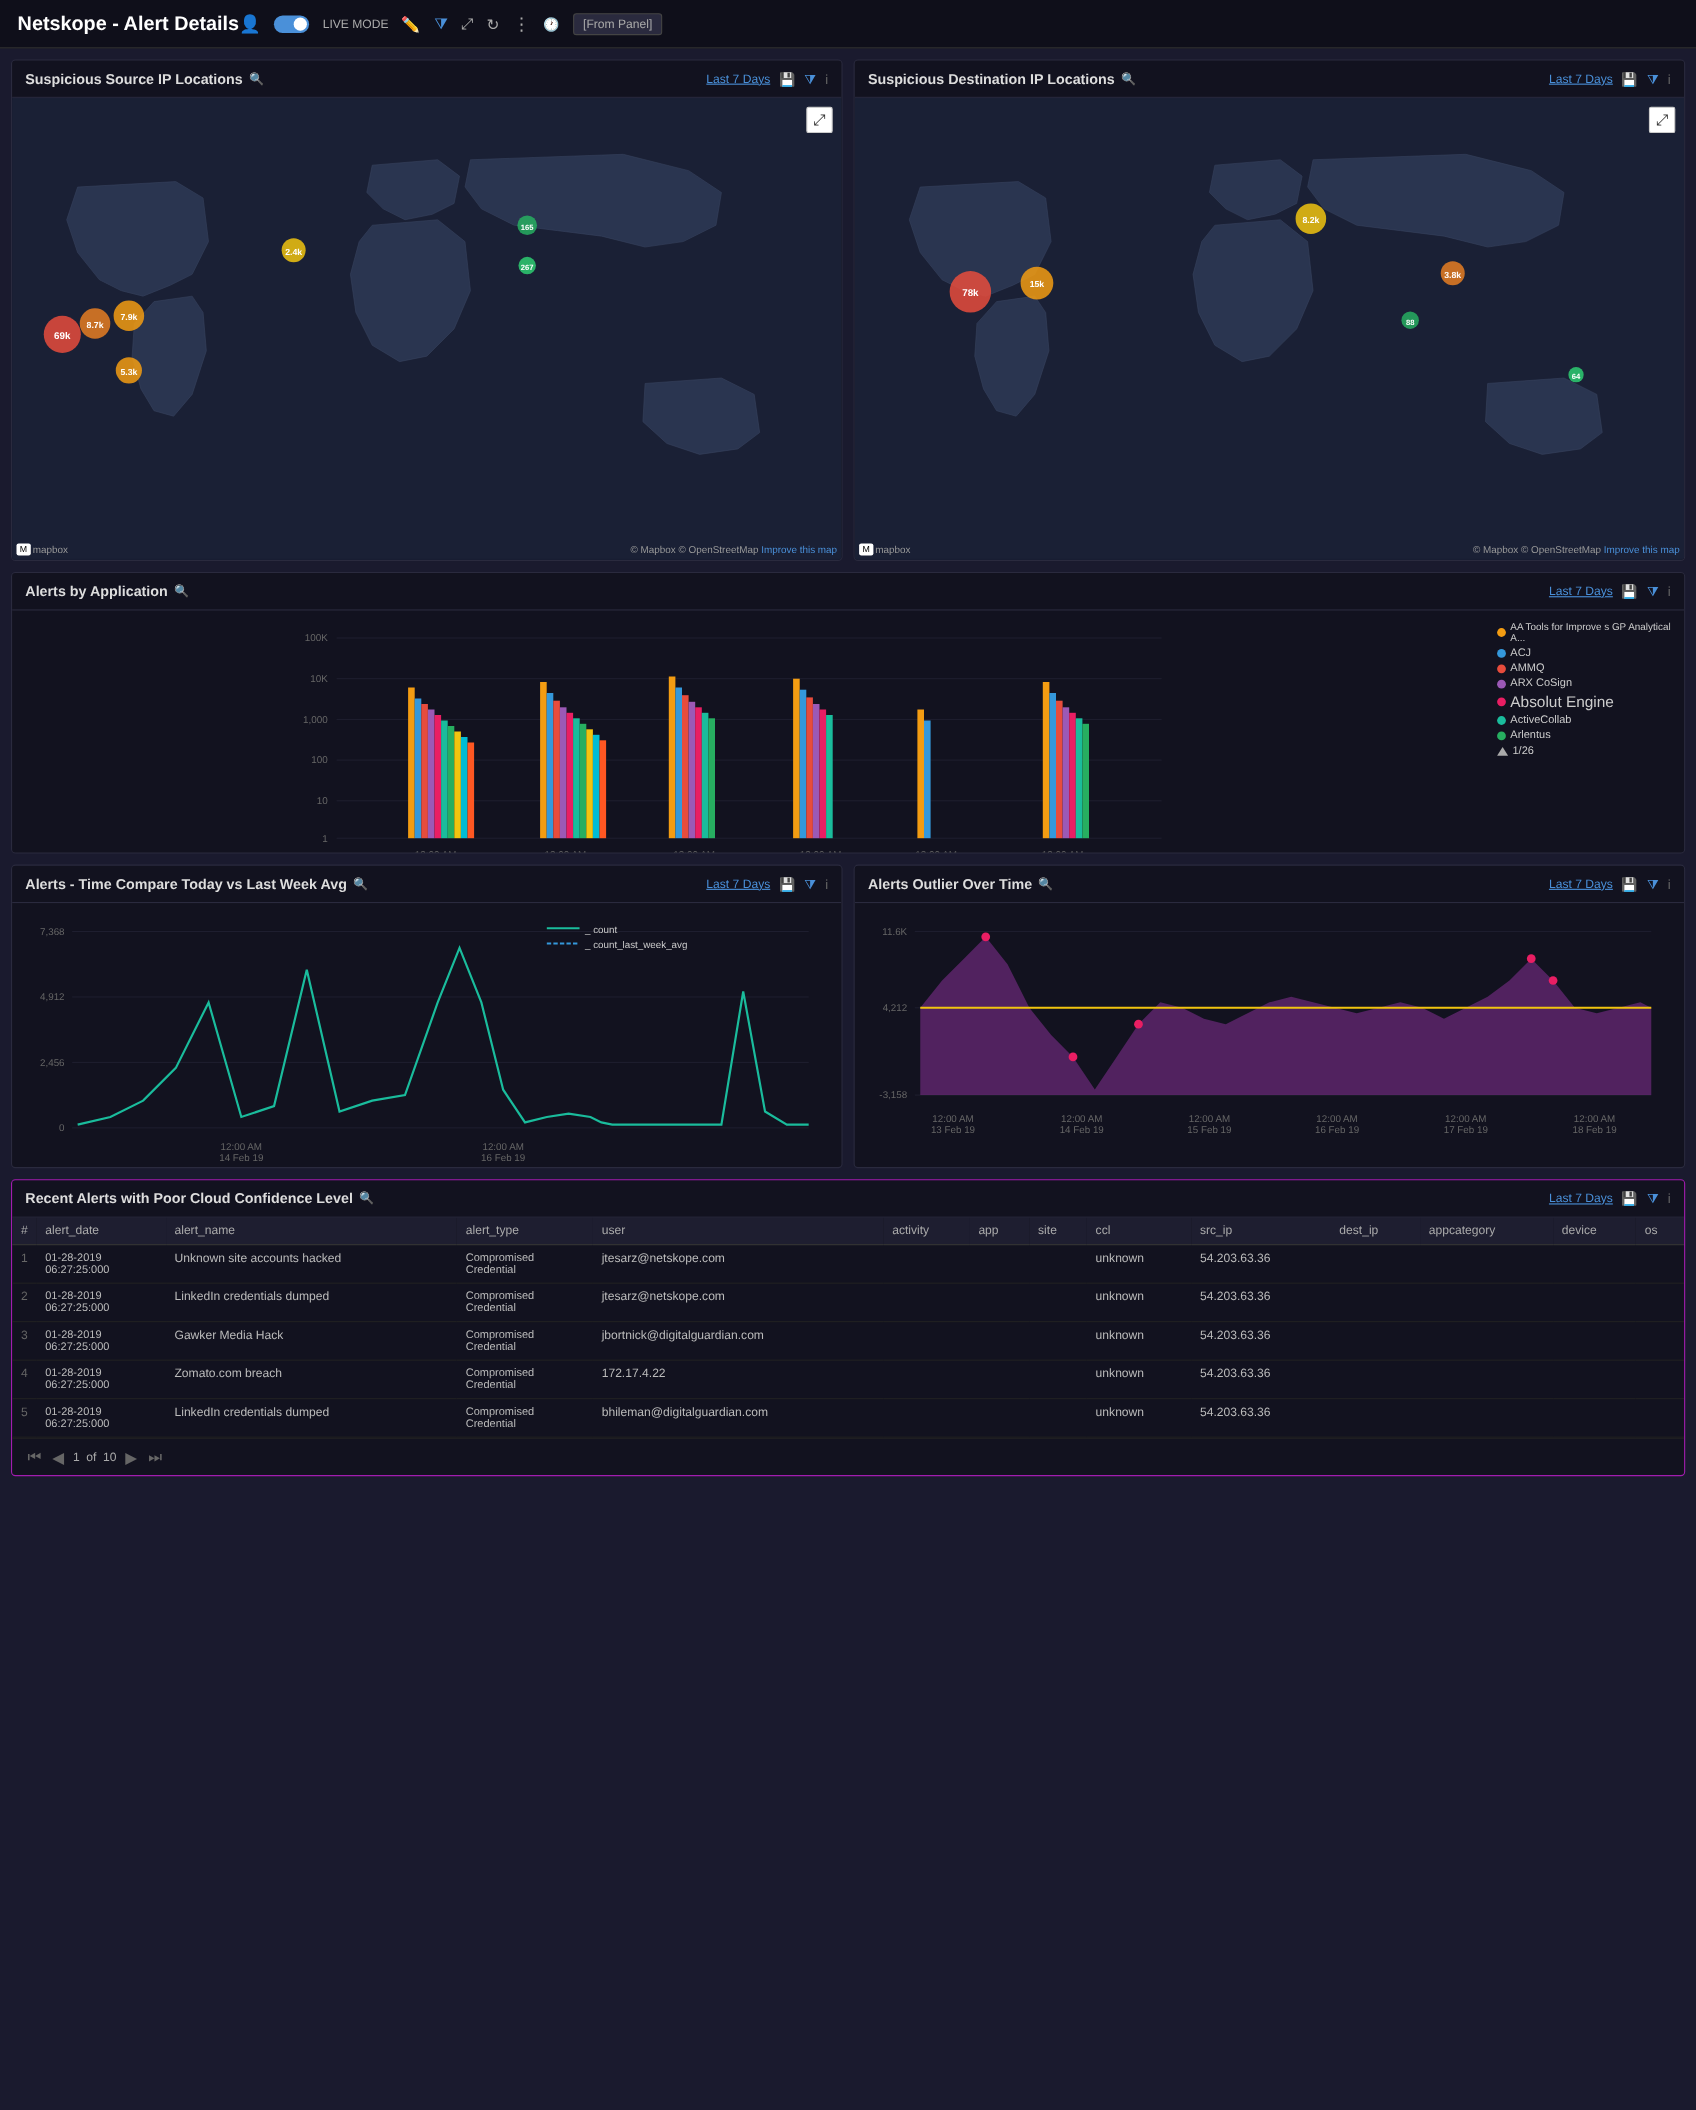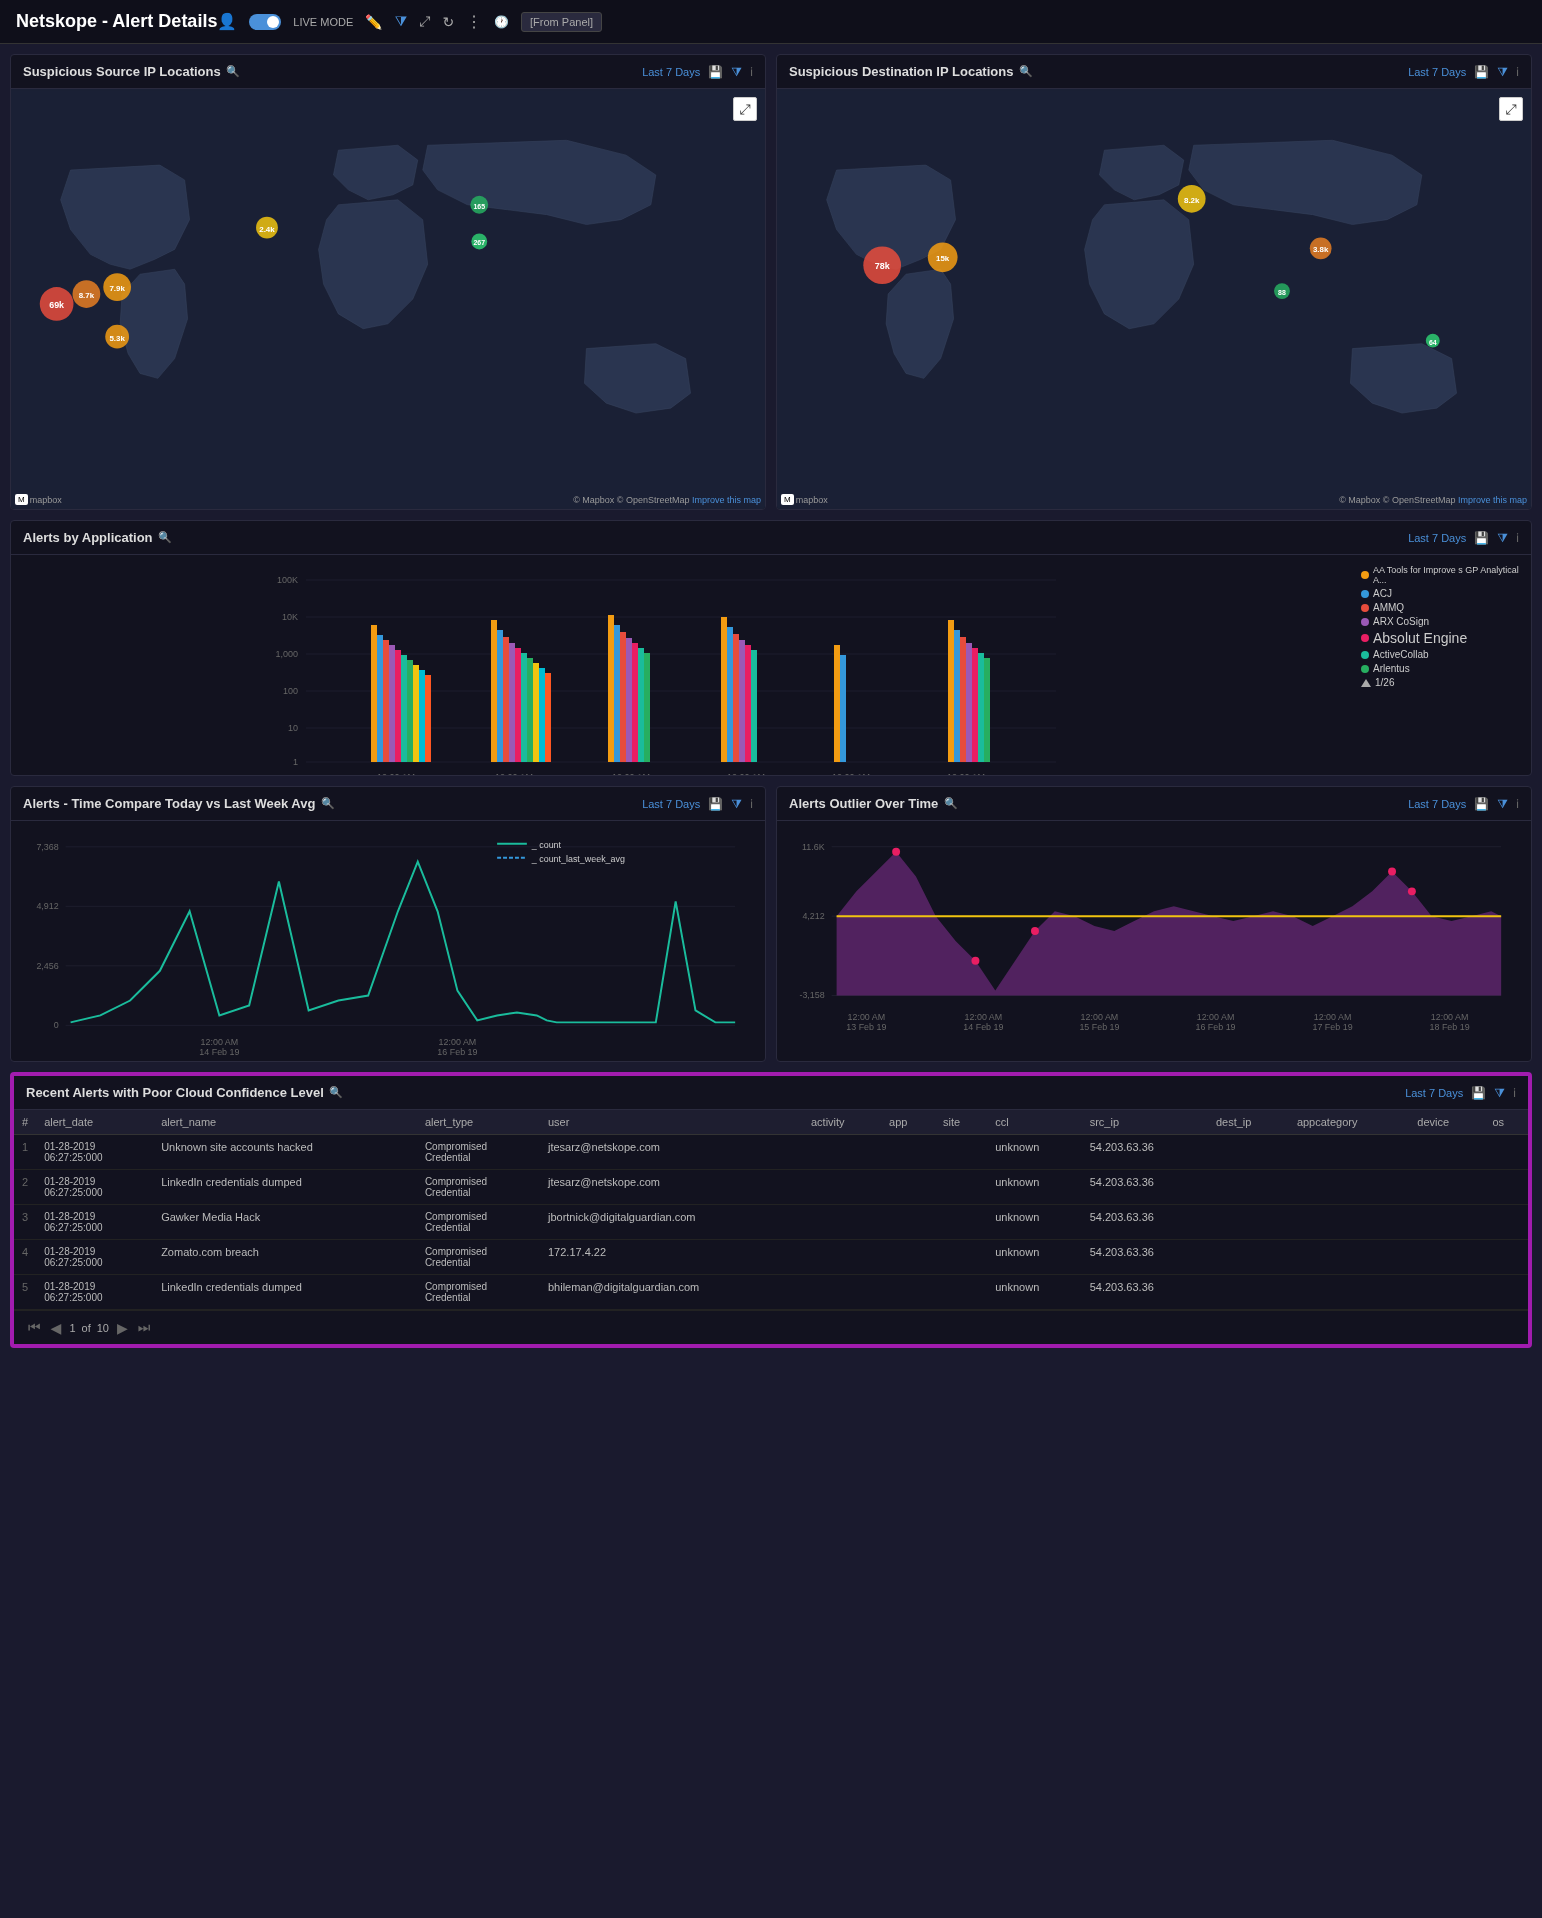--- a/index.html
+++ b/index.html
@@ -87,20 +87,21 @@
       gap: 6px;
     }
     .panel-title-right {
       display: flex;
       align-items: center;
       gap: 8px;
     }
     .time-label {
       color: #4a90d9;
       font-size: 11px;
+      text-decoration: underline;
     }
     .map-container {
       background: #1a2035;
       height: 420px;
       position: relative;
       overflow: hidden;
     }
     
     .map-svg {
       width: 100%;
@@ -197,21 +198,21 @@
       overflow: hidden;
     }
     .line-chart-area {
       padding: 10px;
       height: 240px;
       position: relative;
     }
     
     .table-panel {
       background: #12121f;
-      border: 4px solid #a21caf;
+      border: 1px solid #a21caf;
       border-radius: 4px;
       margin-bottom: 10px;
       overflow: hidden;
     }
     .table-wrapper {
       overflow-x: auto;
     }
     table {
       width: 100%;
       border-collapse: collapse;

